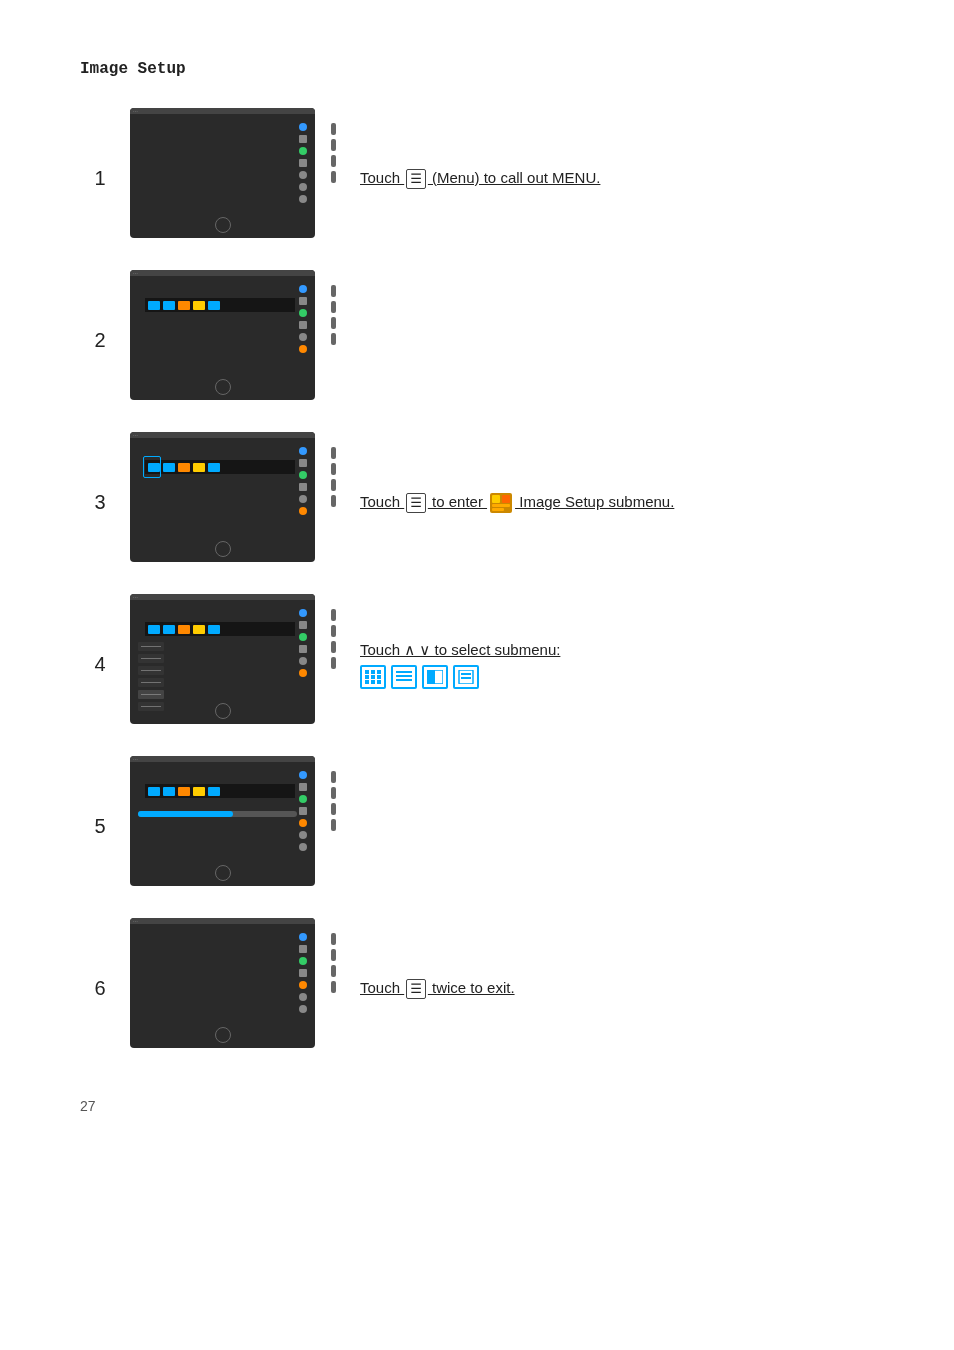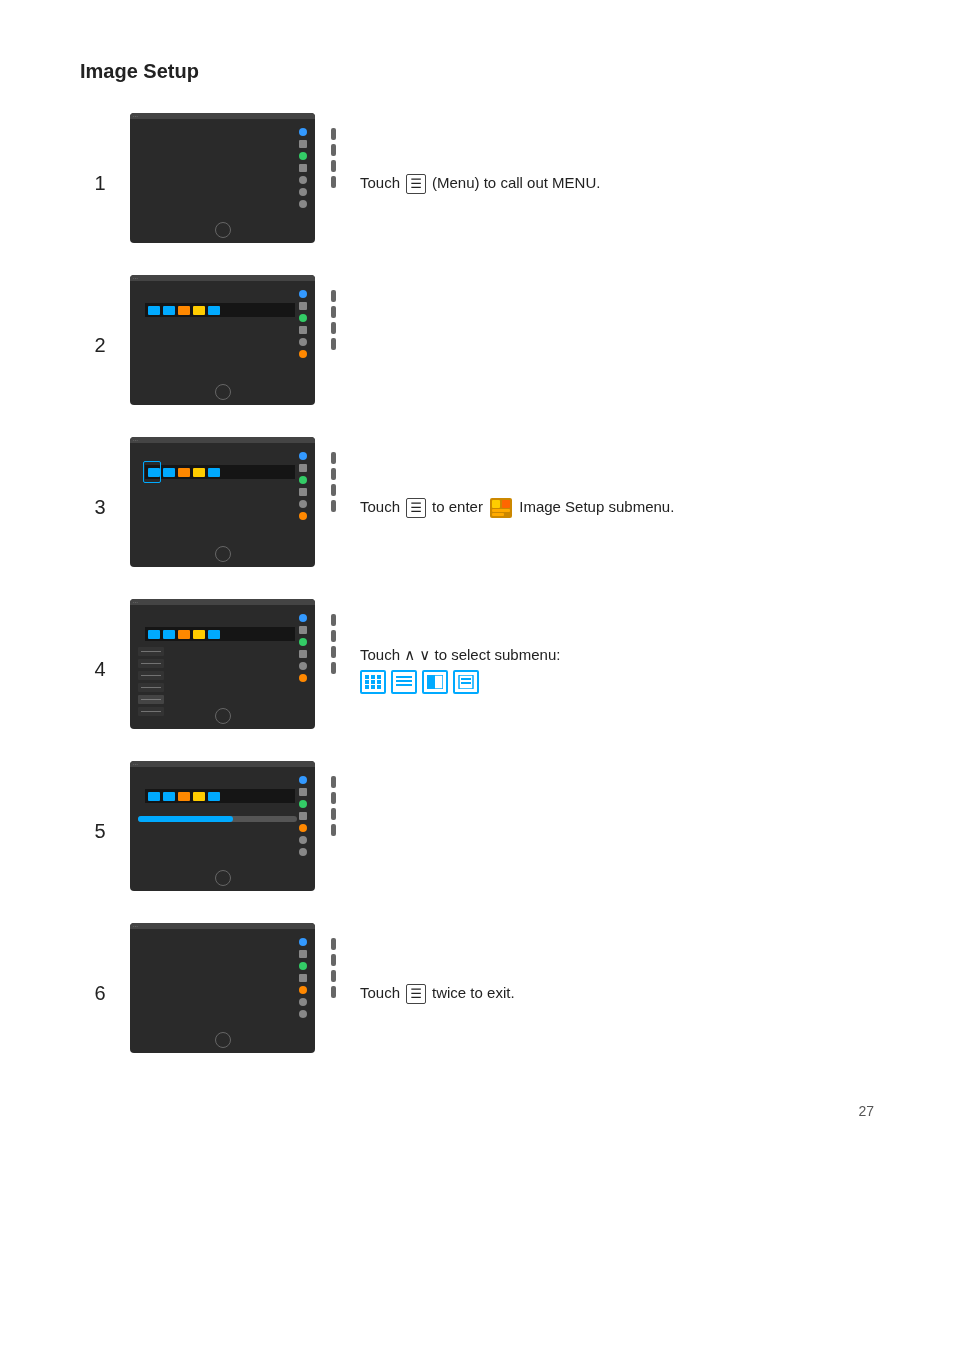--- a/index.html
+++ b/index.html
@@ -6,22 +6,23 @@
     body {
       background: #fff;
       font-family: Arial, sans-serif;
       width: 954px;
       min-height: 1350px;
       padding: 60px 80px;
       color: #222;
     }
     .page-title {
       font-weight: bold;
-      font-size: 20px;
+      font-size: 16px;
       margin-bottom: 30px;
+      font-family: Liberation Mono, monospace;
     }
     .step-row {
       display: flex;
       align-items: center;
       margin-bottom: 22px;
     }
     .step-number {
       font-size: 20px;
       width: 40px;
       text-align: center;
@@ -102,20 +103,21 @@
     .r-icon.green { background: #33cc66; }
     .r-icon.orange { background: #ff8800; }
     .r-icon.gray { background: #888; }
     .r-icon.square { border-radius: 1px; }
 
     
     .instruction {
       font-size: 15px;
       line-height: 1.5;
       flex: 1;
+      text-decoration: underline;
     }
     .instruction .icon-inline {
       display: inline-block;
       border: 1.5px solid #444;
       border-radius: 2px;
       padding: 1px 3px;
       font-size: 13px;
       margin: 0 2px;
       line-height: 1.2;
       vertical-align: middle;
@@ -156,21 +158,21 @@
       bottom: 5px;
       left: 50%;
       transform: translateX(-50%);
       width: 16px;
       height: 16px;
       border-radius: 50%;
       border: 1.5px solid #666;
     }
 
     .page-number {
-      text-align: right;
+      text-align: left;
       margin-top: 40px;
       font-size: 14px;
       color: #555;
     }
 
     
     .v-bar {
       position: absolute;
       right: -6px;
       top: 15px;

